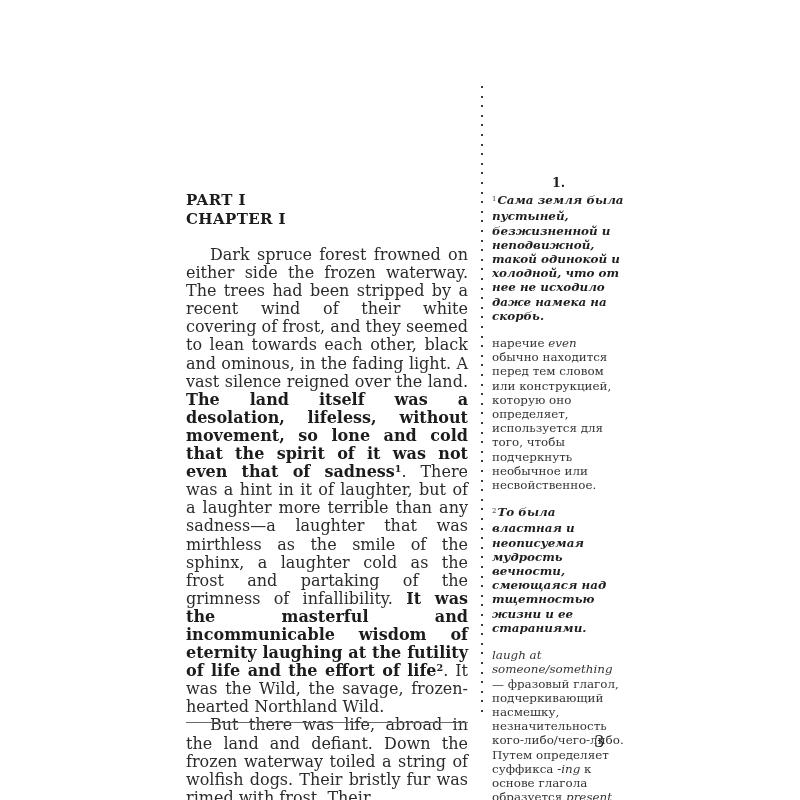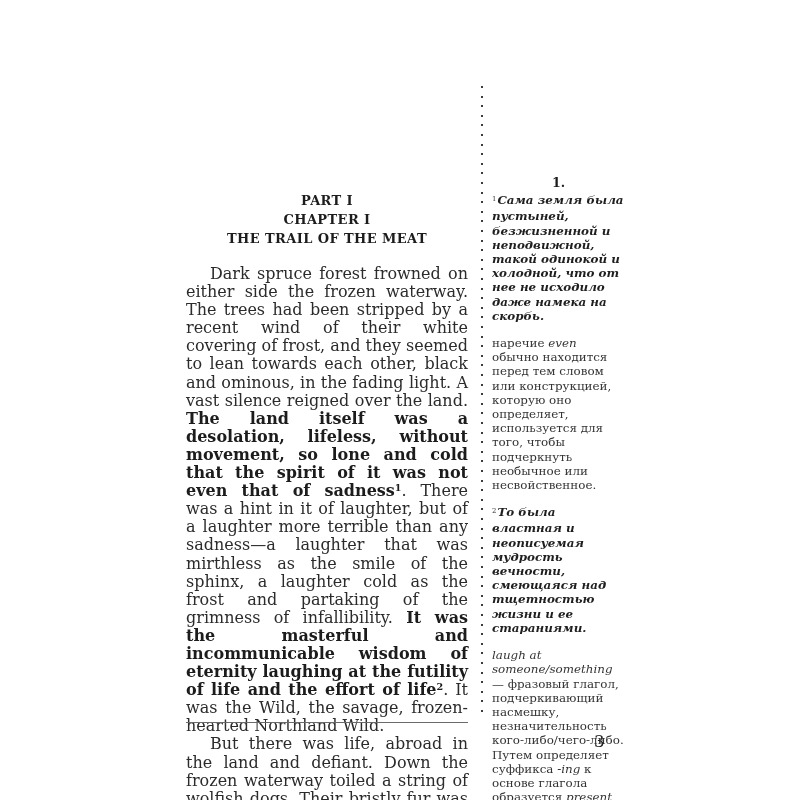--- a/index.html
+++ b/index.html
@@ -12,22 +12,22 @@
     position:relative;width:800px;height:800px;
     background:#ffffff;overflow:hidden;
   }
 
   
   .main-col{
     position:absolute;left:186px;top:191px;width:282px;
     color:#2b2b2b;
   }
   .heading{
-    text-align:center;font-weight:700;
-    font-size:13px;line-height:19px;letter-spacing:0.4px;
+    font-weight:700;
+    font-size:15px;line-height:19px;letter-spacing:0.4px;
     color:#1c1c1c;margin-bottom:17px;
   }
   .body-text{
     font-size:16px;line-height:18.1px;
     text-align:justify;color:#2b2b2b;
   }
   .para{margin:0;text-indent:24px;}
   .b{font-weight:700;color:#1c1c1c;}
   .i{font-style:italic;}
   .bi{font-weight:700;font-style:italic;color:#1f1f1f;margin-top:47px;}
@@ -64,21 +64,20 @@
 </style>
 </head>
 <body>
 
 <div class="page">
 
   <div class="main-col">
     <div class="heading">
       <div>PART I</div>
       <div>CHAPTER I</div>
-      <div>THE TRAIL OF THE MEAT</div>
     </div>
     <div class="body-text">
         <p class="para"><span>Dark spruce forest frowned on either side the frozen waterway. The trees had been stripped by a recent wind of their white covering of frost, and they seemed to lean towards each other, black and ominous, in the fading light. A vast silence reigned over the land. </span><span class="b">The land itself was a desolation, lifeless, without movement, so lone and cold that the spirit of it was not even that of sadness</span><span class="b sup">1</span><span>. There was a hint in it of laughter, but of a laughter more terrible than any sadness—a laughter that was mirthless as the smile of the sphinx, a laughter cold as the frost and partaking of the grimness of infallibility. </span><span class="b">It was the masterful and incommunicable wisdom of eternity laughing at the futility of life and the effort of life</span><span class="b sup">2</span><span>. It was the Wild, the savage, frozen-hearted Northland Wild.</span></p>
         <p class="para"><span>But there was life, abroad in the land and defiant. Down the frozen waterway toiled a string of wolfish dogs. Their bristly fur was rimed with frost. Their</span></p>
       </div>
   </div>
 
   <div class="rule"></div>
 
   <div class="divider"></div>

